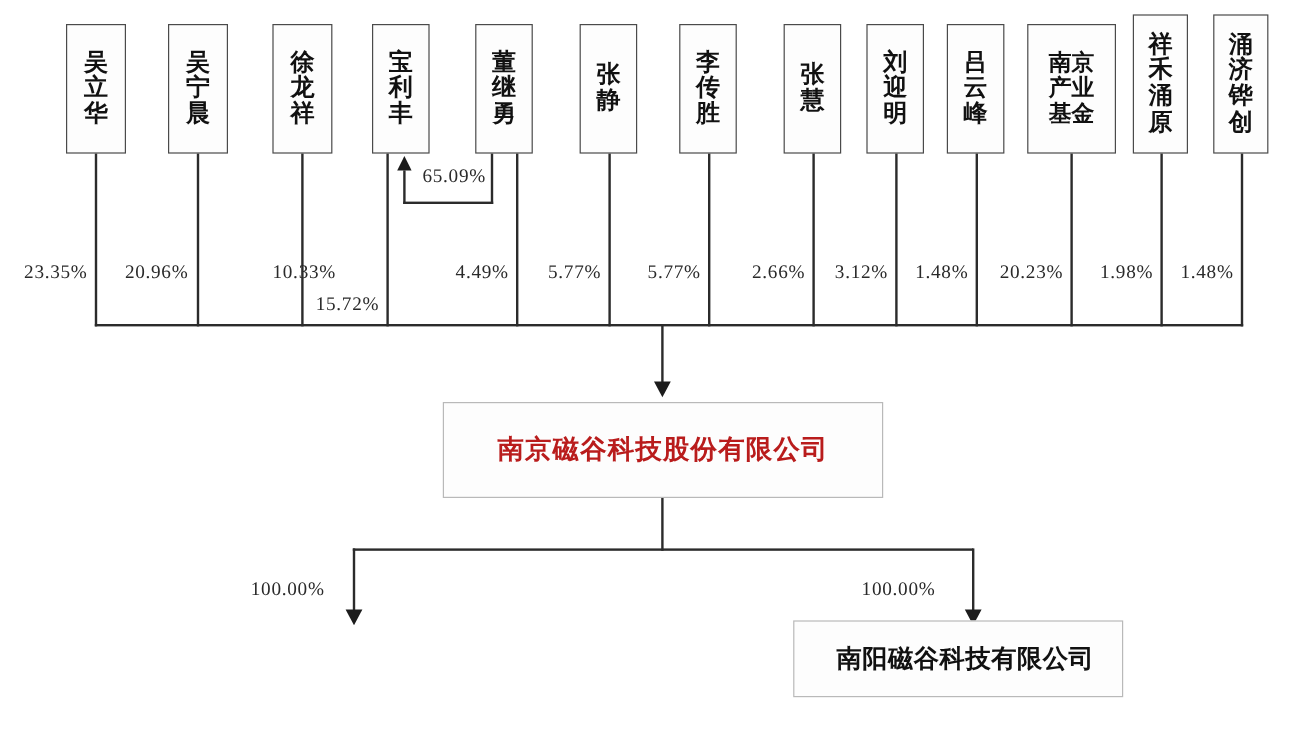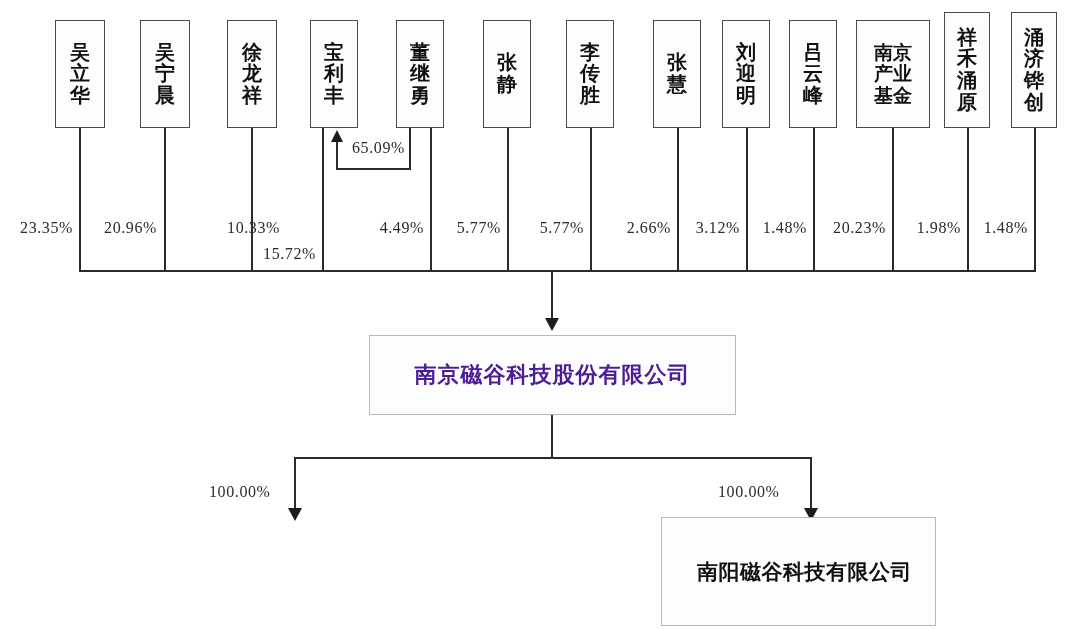--- a/index.html
+++ b/index.html
@@ -113,21 +113,21 @@
     border: 1px solid #b9b9b9;
     background: #fdfdfd;
     display: flex;
     align-items: center;
     justify-content: center;
   }
   .co-label {
     font-family: "Liberation Serif", "DejaVu Serif", serif;
     font-weight: 700;
     font-size: 22px;
-    color: #4c1d95;
+    color: #b91c1c;
     letter-spacing: 1px;
     white-space: nowrap;
   }
   .sub-label {
     font-family: "Liberation Serif", "DejaVu Serif", serif;
     font-weight: 700;
     font-size: 21px;
     color: #111111;
     letter-spacing: 0.5px;
     white-space: nowrap;
@@ -288,18 +288,18 @@
 
   <div class="vline thin" style="left:294px; top:457px; height:57px;"></div>
   <div class="arrow-down" style="left:288px; top:508px;"></div>
   <div class="pct-sub" style="left:209px; top:483px;">100.00%</div>
 
   <div class="vline thin" style="left:810px; top:457px; height:57px;"></div>
   <div class="arrow-down" style="left:804px; top:508px;"></div>
   <div class="pct-sub" style="left:718px; top:483px;">100.00%</div>
 
 
-  <div class="co-box" style="left:661px; top:517px; width:275px; height:109px;padding-left:12px;">
+  <div class="co-box" style="left:661px; top:517px; width:275px; height:64px;padding-left:12px;">
     <span class="sub-label">南阳磁谷科技有限公司</span>
   </div>
 
 
 </div>
 
 </body></html>

